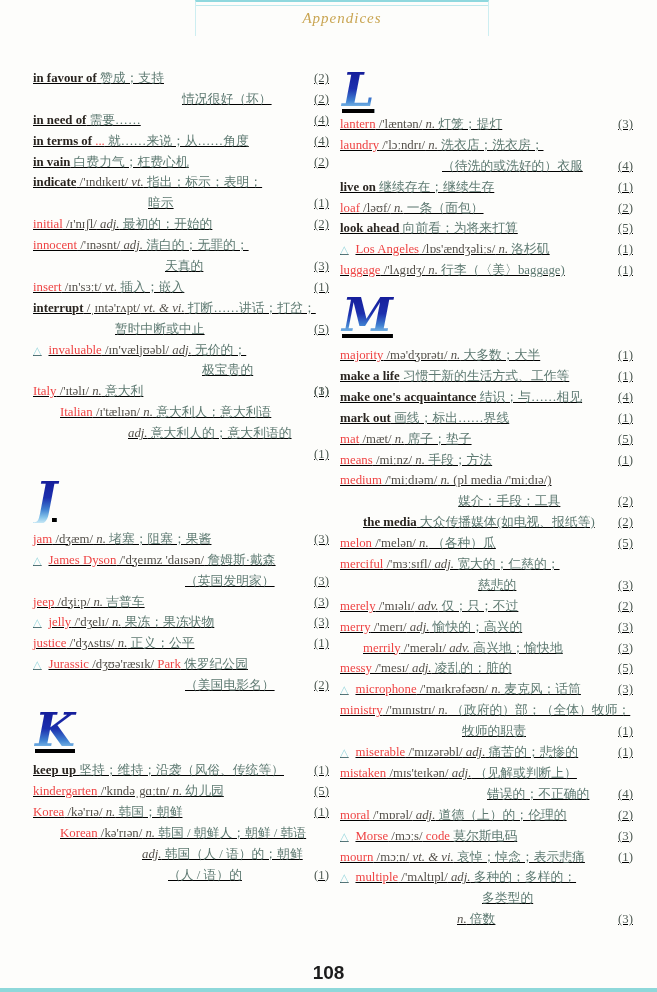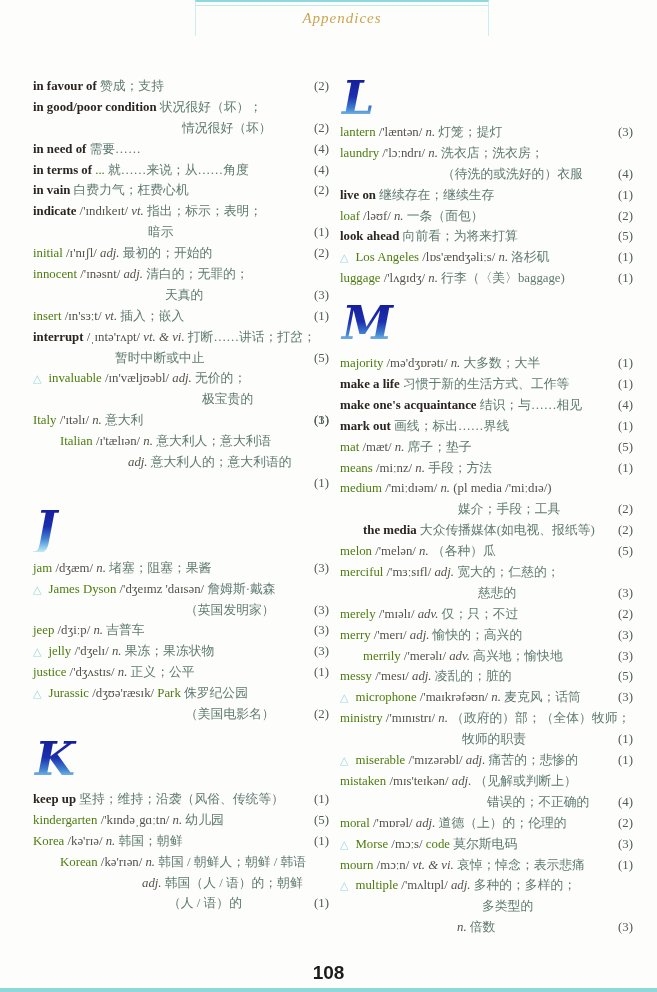--- a/index.html
+++ b/index.html
@@ -20,31 +20,31 @@
   }
   .header-band::before{
     content:"";position:absolute;left:0;right:0;top:3px;height:1px;background:#bfe9ed;
   }
   .header-title{
     display:inline-block;margin-top:8px;
     font-style:italic;font-size:15px;letter-spacing:1px;
     color:#c9a552;
   }
   
-  .column{position:absolute;top:76px;}
+  .column{position:absolute;top:68px;text-decoration:underline;}
   .column.left{left:33px;width:296px;}
   .column.right{left:340px;width:293px;}
   .line{
     display:flex;align-items:baseline;
     height:20.9px;line-height:20.9px;font-size:12.8px;
     box-sizing:border-box;
   }
   .line span{white-space:pre;}
   .s-b{font-weight:bold;color:#2a2520;}
-  .s-r{color:#4d7c0f;}
+  .s-r{color:#ef4444;}
   .s-p{color:#55514b;}
   .s-i{font-style:italic;color:#55514b;}
   .s-c{color:#5e7a72;}
   .num{margin-left:auto;padding-left:6px;color:#505c55;}
   .tri{color:#9bd8de;font-size:11px;margin-right:7px;}
   
   .section-letter{
     height:46px;line-height:44px;padding-left:2px;
     font-family:"DejaVu Serif","Liberation Serif",serif;
     font-style:italic;font-weight:bold;font-size:46px;
@@ -70,24 +70,20 @@
   <div class="header-band">
     <span class="header-title">Appendices</span>
   </div>
 
   <div class="column left">
       <div class="line">
         <span class="s-b">in favour of</span>
         <span class="s-c"> 赞成；支持</span>
         <span class="num">(2)</span>
       </div>
-      <div class="line">
-        <span class="s-b">in good/poor condition</span>
-        <span class="s-c"> 状况很好（坏）；</span>
-      </div>
       <div class="line" style="padding-left: 149px;">
         <span class="s-c">情况很好（坏）</span>
         <span class="num">(2)</span>
       </div>
       <div class="line">
         <span class="s-b">in need of</span>
         <span class="s-c"> 需要……</span>
         <span class="num">(4)</span>
       </div>
       <div class="line">

